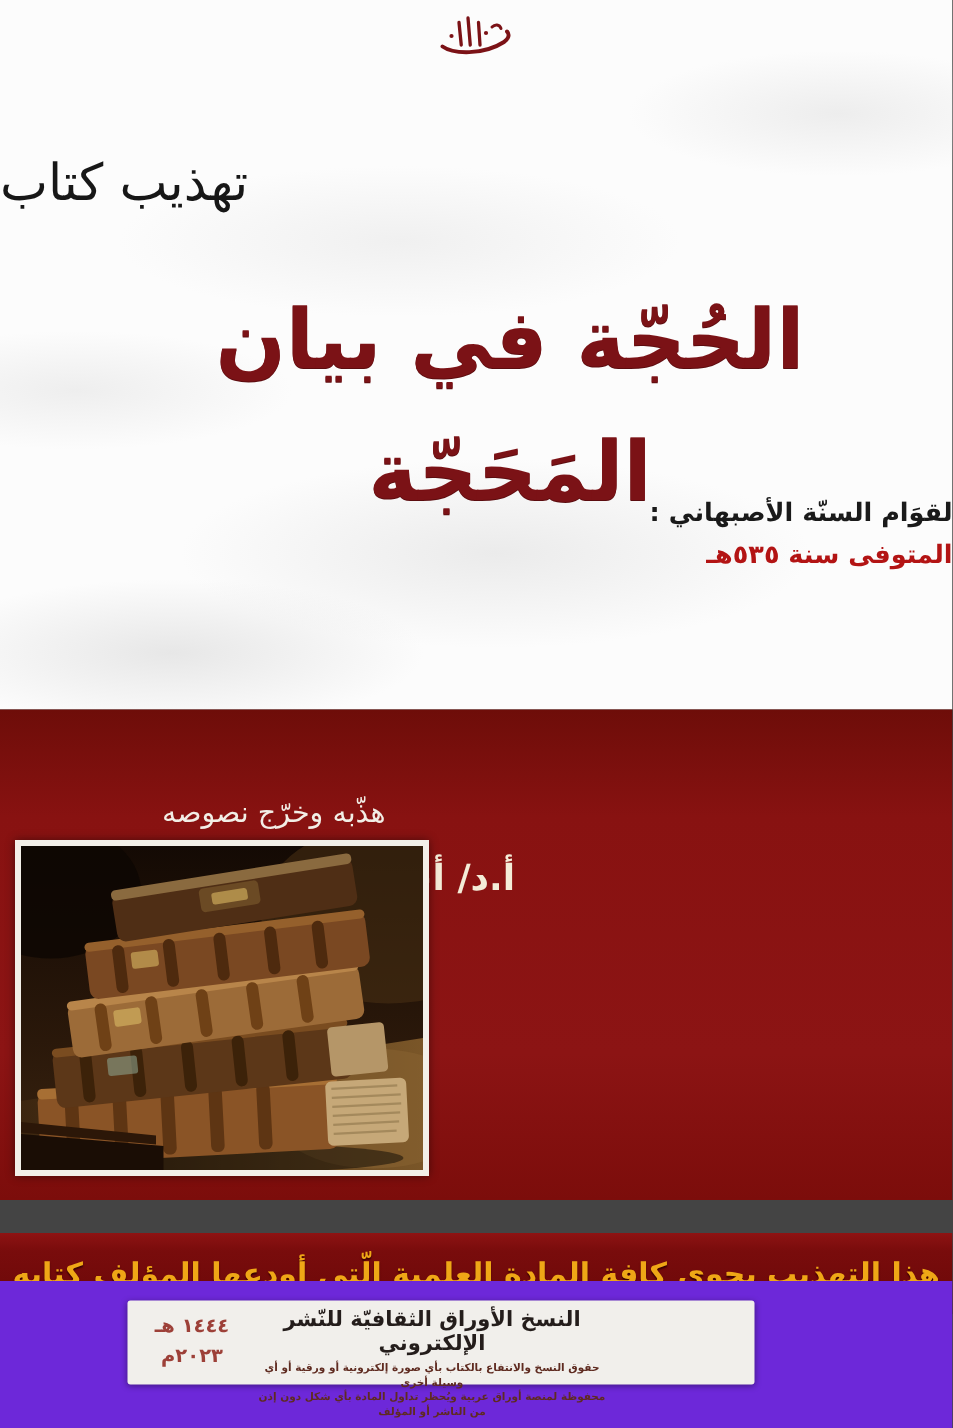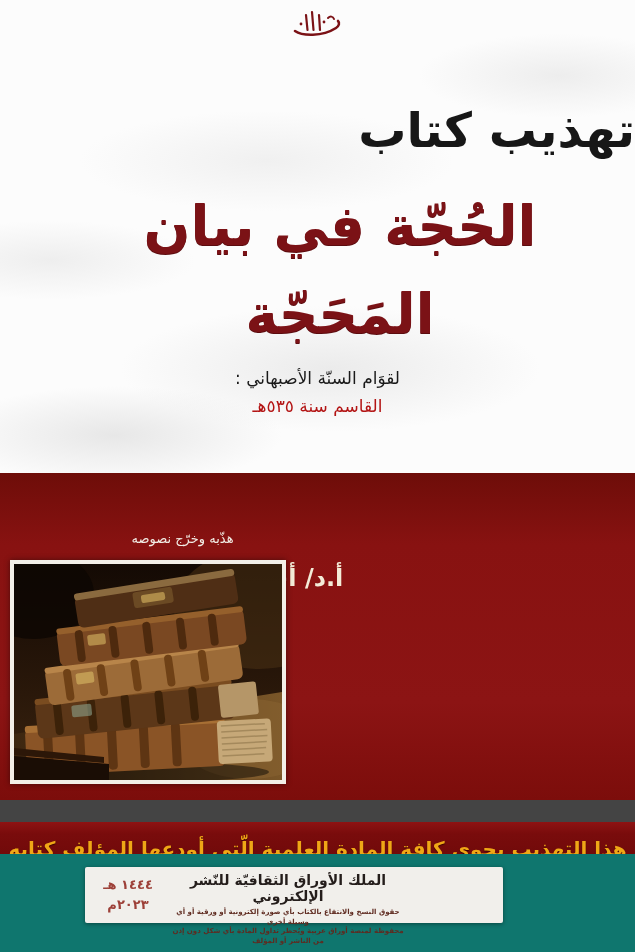--- a/index.html
+++ b/index.html
@@ -15,43 +15,43 @@
     background:
       radial-gradient(ellipse 240px 70px at 18% 92%, #e7e7e7, transparent 70%),
       radial-gradient(ellipse 300px 90px at 52% 78%, #ebebeb, transparent 70%),
       radial-gradient(ellipse 200px 60px at 88% 16%, #ededed, transparent 70%),
       radial-gradient(ellipse 260px 70px at 42% 34%, #f0f0f0, transparent 72%),
       radial-gradient(ellipse 200px 55px at 8% 55%, #eeeeee, transparent 72%),
       #fcfcfc;
   }
   .ornament{ position:absolute; left:0; right:0; top:6px; text-align:center; }
   .kicker{
-    position:absolute; left:0; right:0; top:102px; text-align:right;
-    font-size:48px; font-weight:bold; color:#171717;
+    position:absolute; left:0; right:0; top:102px; text-align:left;
+    font-size:34px; font-weight:normal; color:#171717;
   }
   .main-title{
     position:absolute; left:0; right:0; top:182px; text-align:center;
     font-size:55px; font-weight:bold; color:#7b1216;
     text-shadow:0 1px 0 #5c0c0f; line-height:1.6;padding-left:45px;
   }
   .author-block{
-    position:absolute; left:0; right:0; top:364px; text-align:center;
-    font-size:17px; font-weight:normal; color:#1a1a1a; line-height:28px;
+    position:absolute; left:0; right:0; top:328px; 
+    font-size:17px; font-weight:bold; color:#1a1a1a; line-height:28px;
   }
   .author-block .death{ color:#b31414; }
   
   .red-section{
     position:absolute; left:0; top:473px; width:635px; height:327px;
     background:linear-gradient(180deg,#6e0d09 0%, #881211 22%, #8c1414 70%, #7c0d0b 100%);
   }
   .editor-block{
     position:absolute; right:290px; left:20px; top:58px; text-align:center;
     color:#f1ece3;
   }
-  .editor-lead{ font-size:13px; color:#f2eee6; }
+  .editor-lead{ font-size:19px; color:#f2eee6; }
   .editor-name{ font-size:24px; font-weight:bold; color:#f4ecd8; margin-top:18px; }
   .editor-role1{ font-size:17px; color:#f0ebe2; margin-top:28px; }
   .editor-role2{ font-size:17px; color:#f0ebe2; margin-top:13px; }
   .books-photo{
     position:absolute; left:10px; top:87px; width:276px; height:224px;
     border:4px solid #f3efe8; box-shadow:0 0 6px rgba(0,0,0,.45);
     background:#1a0e06;
   }
   
   .banner{
@@ -59,21 +59,21 @@
     background:linear-gradient(180deg,#8e1313 0%, #790c0c 22%, #6e0909 78%, #420404 100%);
     display:flex; align-items:center; justify-content:center;margin-top:22px;
   }
   .banner-text{
     font-size:20px; font-weight:bold; color:#efa716;
     text-shadow:0 1px 1px #3a0202;
   }
   
   .footer{
     position:absolute; left:0; top:854px; width:635px; height:98px;
-    background:#0f766e;
+    background:#6d28d9;
   }
   .footer-box{
     position:absolute; right:132px; top:13px; width:418px; height:56px;
     background:#f1efeb; border-radius:2px; box-shadow:0 1px 4px rgba(0,0,0,.4);
   }
   .years{
     position:absolute; left:10px; top:8px; width:66px; text-align:center;
     font-size:13px; font-weight:bold; color:#9d4038; line-height:20px;
     direction:rtl;
   }
@@ -107,21 +107,21 @@
         </g>
       </svg>
     </div>
 
     <div class="kicker">تهذيب كتاب</div>
 
     <div class="main-title">الحُجّة في بيان المَحَجّة</div>
 
     <div class="author-block">
       <div>لقوَام السنّة الأصبهاني :</div>
-      <div class="death">القاسم سنة ٥٣٥هـ</div>
+      <div class="death">المتوفى سنة ٥٣٥هـ</div>
     </div>
   </div>
 
   <div class="red-section">
 
     <div class="editor-block">
       <div class="editor-lead">هذّبه وخرّج نصوصه</div>
       <div class="editor-name">أ.د/ أحمد بن صالح الزهراني</div>
       <div class="editor-role1">أستاذ العقيدة بقسم الشريعة</div>
       <div class="editor-role2">جامعة الملك عبدالعزيز بجدة</div>
@@ -220,21 +220,21 @@
 
   <div class="footer">
     <div class="footer-box">
 
       <div class="years">
         <div>١٤٤٤ هـ</div>
         <div>٢٠٢٣م</div>
       </div>
 
       <div class="publisher-block">
-        <div class="publisher-title">الملك الأوراق الثقافيّة للنّشر الإلكتروني</div>
+        <div class="publisher-title">النسخ الأوراق الثقافيّة للنّشر الإلكتروني</div>
         <div class="rights">
           <div>حقوق النسخ والانتفاع بالكتاب بأي صورة إلكترونية أو ورقية أو أي وسيلة أخرى</div>
           <div>محفوظة لمنصة أوراق عربية ويُحظر تداول المادة بأي شكل دون إذن من الناشر أو المؤلف</div>
         </div>
       </div>
 
 
     </div>
   </div>
 </div>

